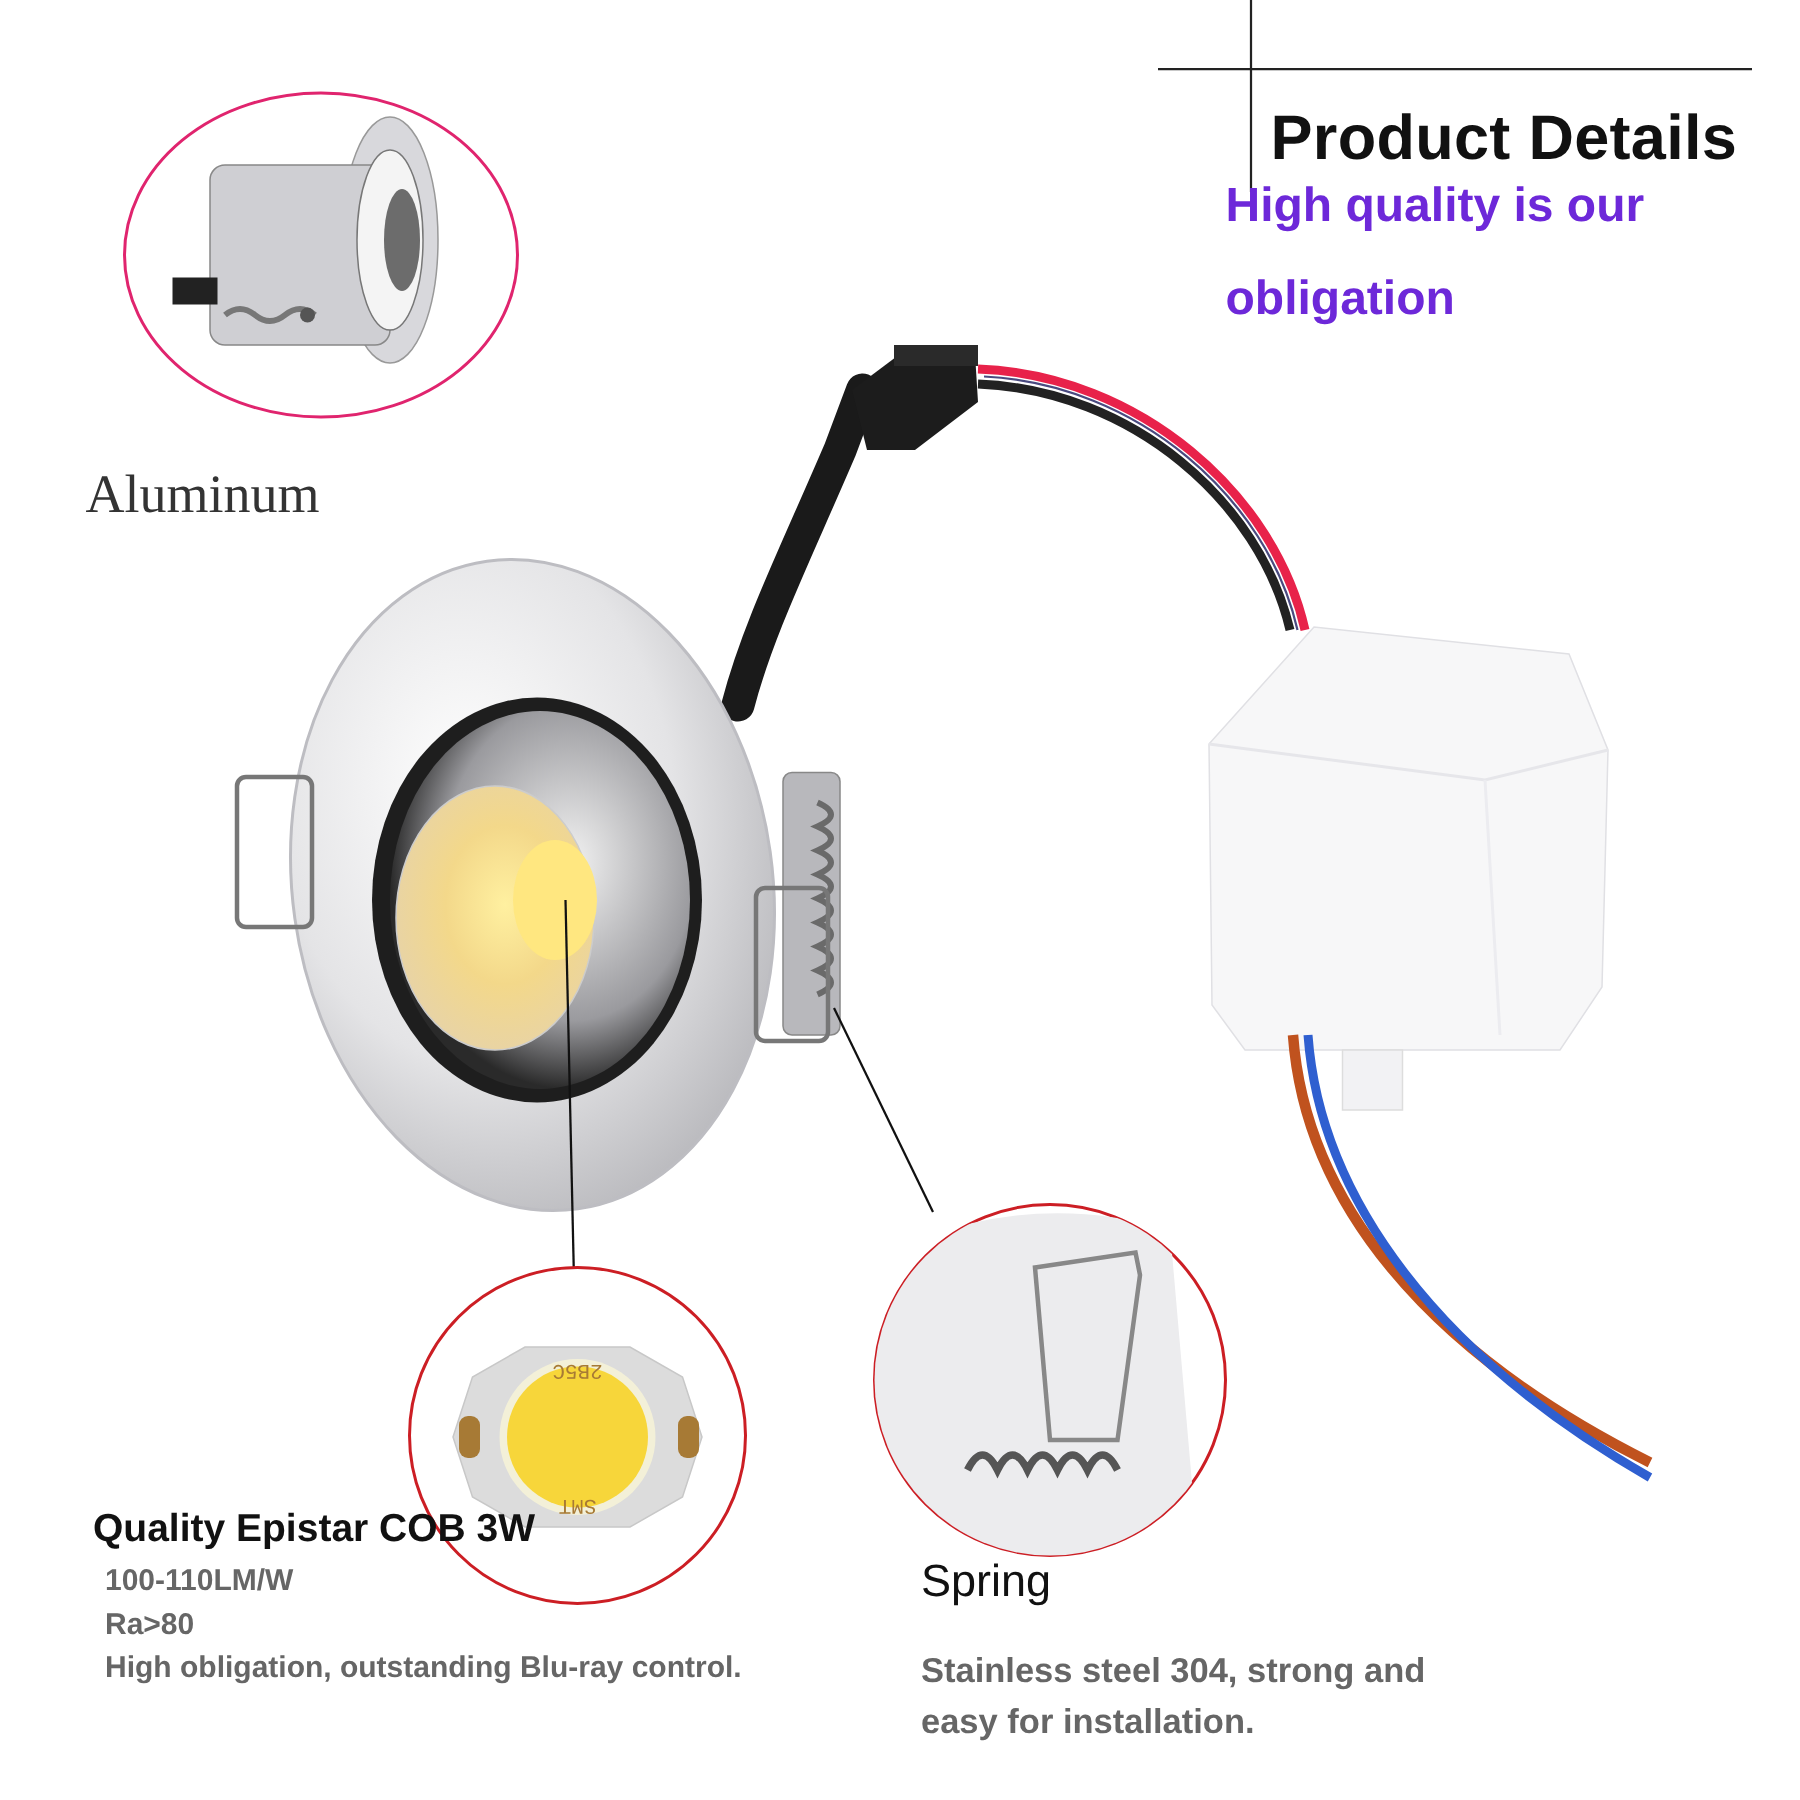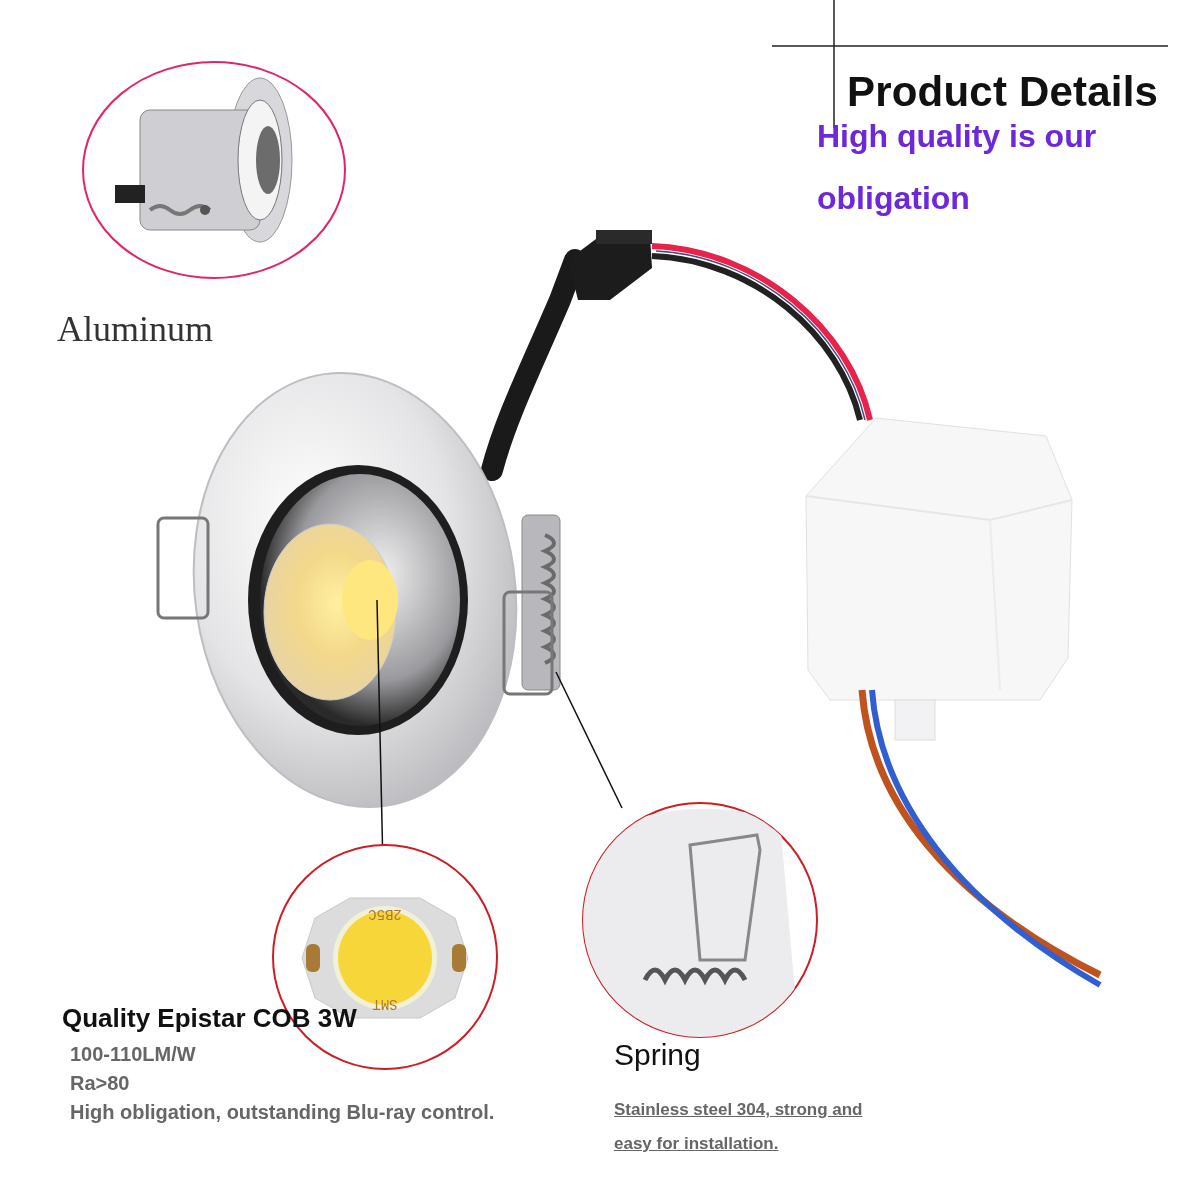--- a/index.html
+++ b/index.html
@@ -6,21 +6,21 @@
   body { width:1200px; height:1200px; position:relative; overflow:hidden;
          font-family:"Liberation Sans", sans-serif; }
   .abs { position:absolute; }
   .title { left:847px; top:68px; font-size:42px; font-weight:bold; color:#111; letter-spacing:0.2px; }
   .sub { left:817px; font-size:32px; font-weight:bold; color:#6d28d9; }
   .sub1 { top:118px; } .sub2 { top:180px; }
   .alum { left:57px; top:308px; font-family:"Liberation Serif", serif; font-size:36px; color:#333; }
   .cob-title { left:62px; top:985px; font-size:26px; font-weight:bold; color:#111; z-index:3;margin-top:18px; }
   .spec { left:70px; font-size:20px; font-weight:bold; color:#666; }
   .spring-title { left:614px; top:1038px; font-size:30px; font-weight:normal; color:#111; }
-  .spring-desc { left:614px; font-size:17px; font-weight:bold; color:#666;text-decoration:underline; }
+  .spring-desc { left:614px; font-size:23px; font-weight:bold; color:#666; }
   svg.art { position:absolute; left:0; top:0; }
 </style>
 </head>
 <body>
 
 <svg class="art" width="1200" height="1200" viewBox="0 0 1200 1200">
   <defs>
     <radialGradient id="chrome" cx="40%" cy="35%" r="70%">
       <stop offset="0" stop-color="#ffffff"></stop>
       <stop offset="0.6" stop-color="#e4e4e6"></stop>

